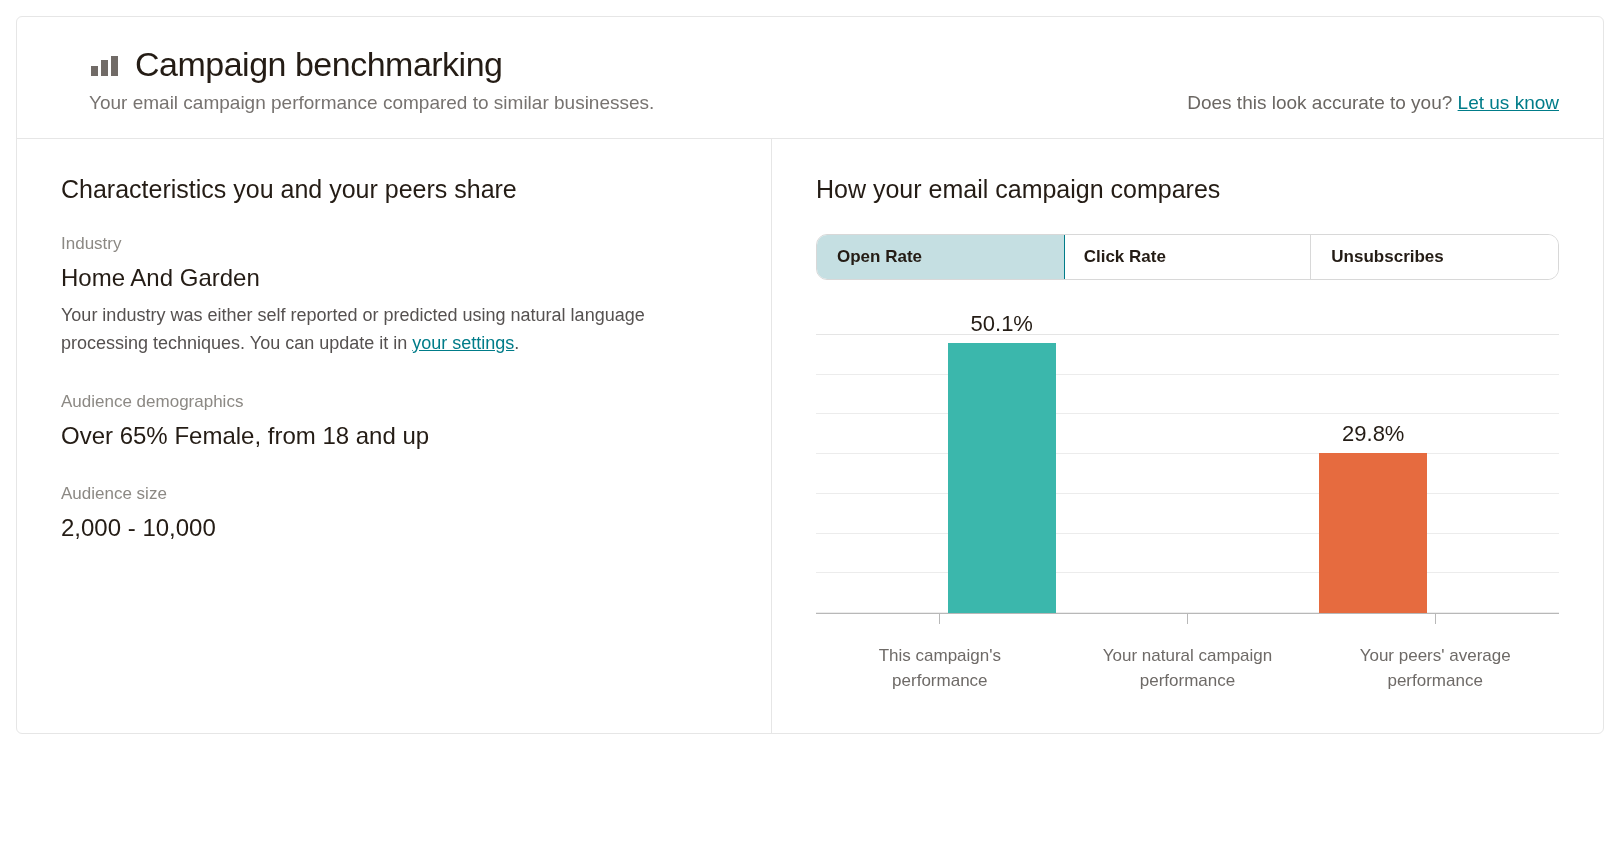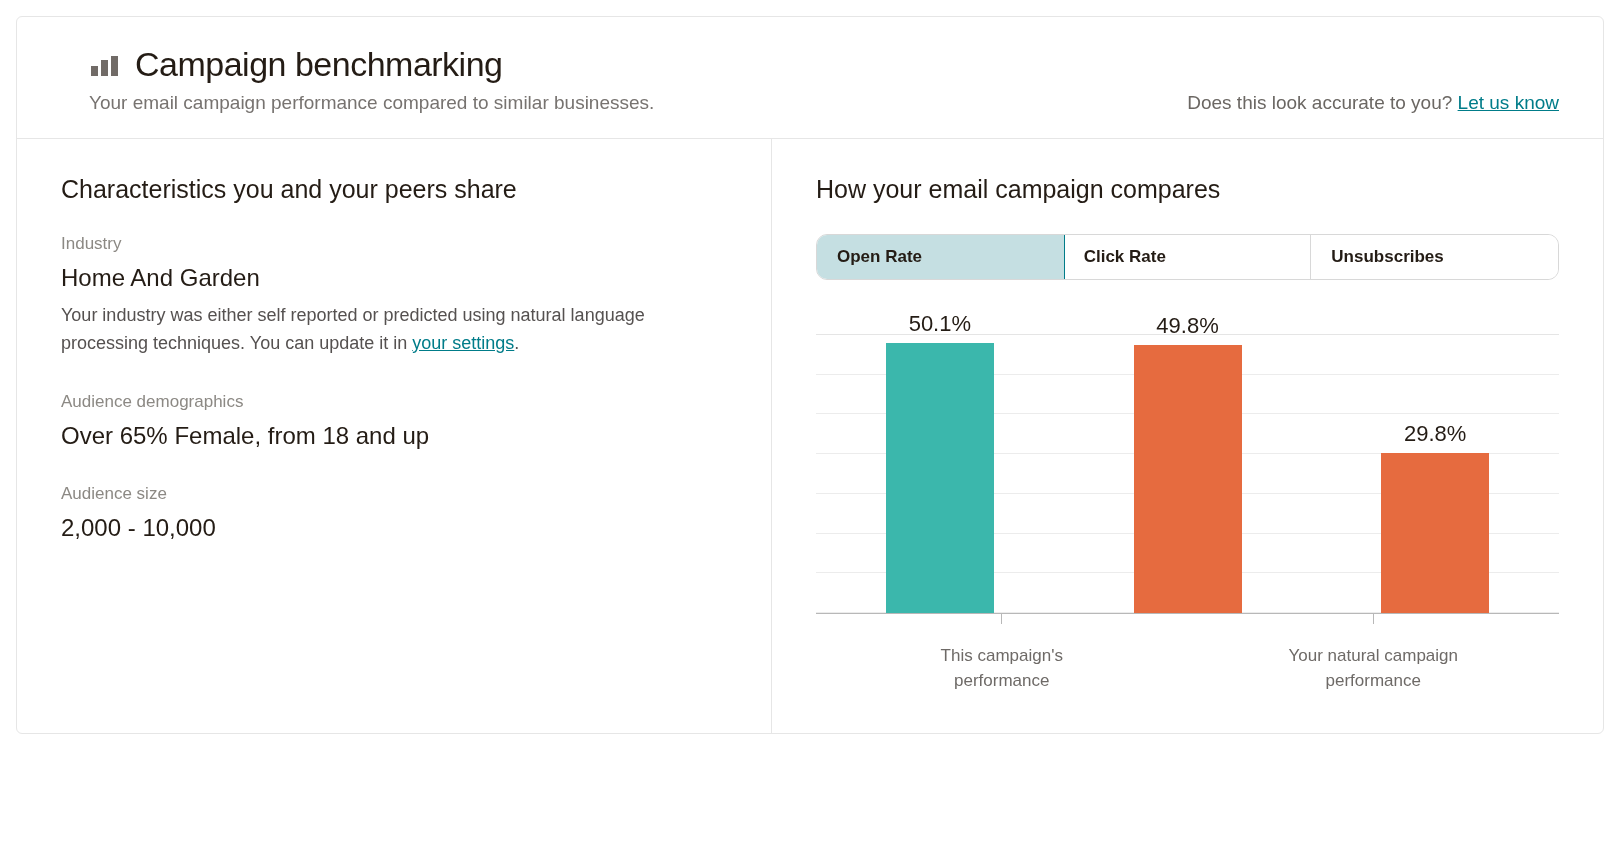--- a/index.html
+++ b/index.html
@@ -158,35 +158,35 @@
               <div></div>
               <div></div>
               <div></div>
               <div></div>
           </div>
           <div class="bar-slot">
             <div class="bar-label">50.1%</div>
             <div class="bar teal" id="bar0" style="height: 269.769px; background: rgb(59, 183, 172);"></div>
           </div>
           <div class="bar-slot">
-            <div class="bar-label">49.8%</div>
-            <div class="bar" id="bar1" style="height: 268.154px; background: rgb(230, 107, 63);"></div>
-          </div>
-          <div class="bar-slot">
             <div class="bar-label">29.8%</div>
             <div class="bar" id="bar2" style="height: 160.462px; background: rgb(230, 107, 63);"></div>
           </div>
         </div>
         <div class="x-axis">
           <div class="tick-wrap">
             <div class="tick"></div>
             <div class="x-label">This campaign's performance</div>
           </div>
           <div class="tick-wrap">
             <div class="tick"></div>
             <div class="x-label">Your natural campaign performance</div>
           </div>
+          <div class="tick-wrap">
+            <div class="tick"></div>
+            <div class="x-label">Your peers' average performance</div>
+          </div>
         </div>
       </div>
     </div>
 
   </div>
 </div>
 
 </body></html>

